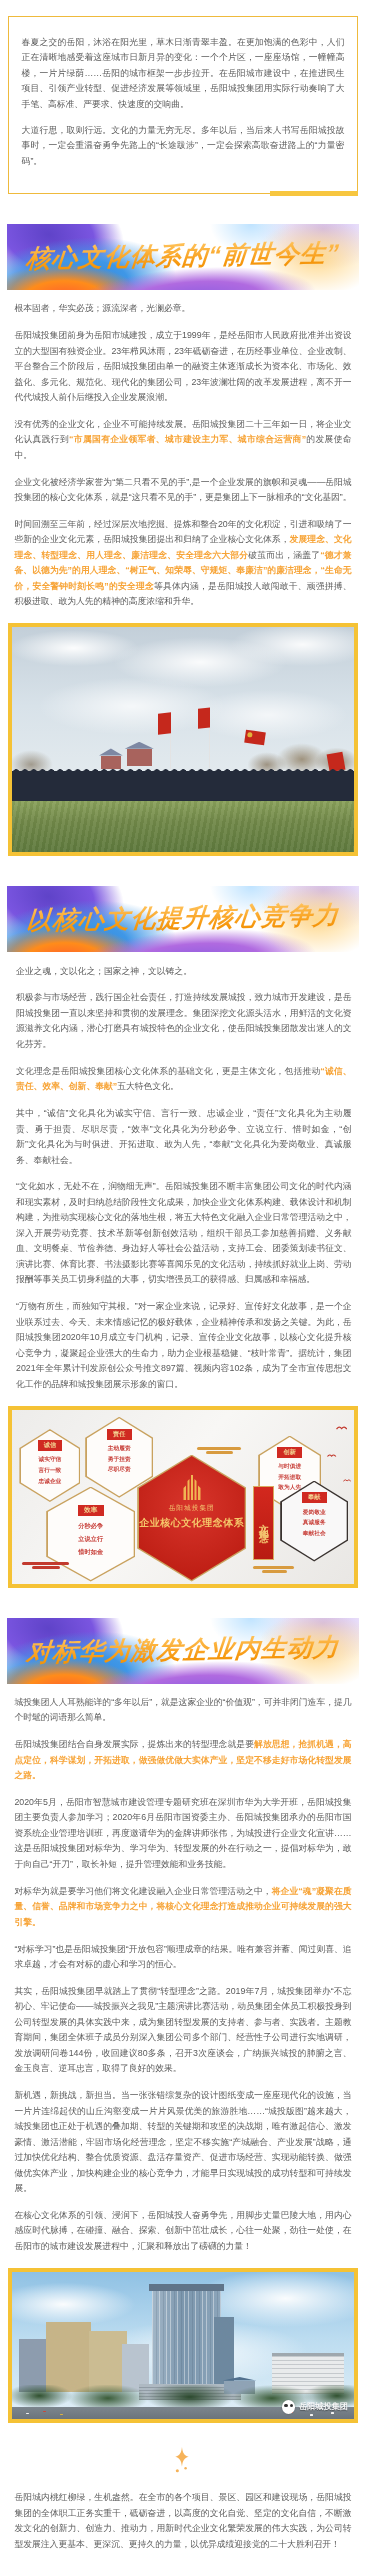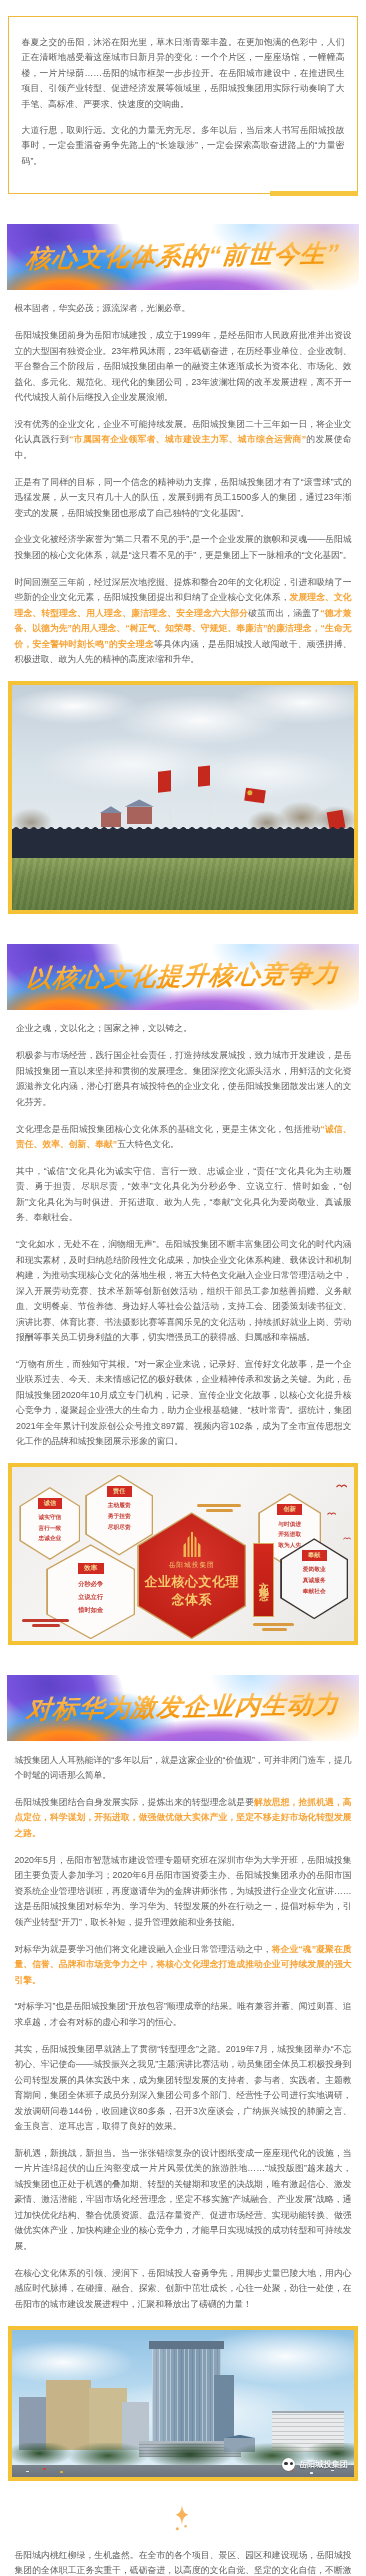--- a/index.html
+++ b/index.html
@@ -83,21 +83,21 @@
   .hx3{left:34px;top:77px;width:89px;height:95px;}
   .hx4{left:125px;top:45px;width:109px;height:127px;}
   .hx5{left:246px;top:26px;width:63px;height:75px;}
   .hx6{left:268px;top:71px;width:68px;height:81px;}
   .hex-label{display:inline-block;margin-top:16%;background:#d02a22;color:#f3d492;font-weight:bold;font-size:6.2px;padding:1px 6.2px;}
   .hx3 .hex-label{margin-top:20%;font-size:6.7px;}
   .hex-lines{margin-top:3.1px;font-size:5.7px;font-weight:bold;color:#c8403a;line-height:1.9;}
   .hx3 .hex-lines{font-size:6.2px;line-height:2.1;}
   .center-logo{margin-top:17.5px;}
   .center-org{color:#f3c46f;font-size:6.7px;letter-spacing:1px;margin-top:1px;}
-  .center-title{color:#f5c76a;font-weight:bold;font-size:13px;letter-spacing:0.5px;margin-top:3.1px;}
+  .center-title{color:#f5c76a;font-weight:bold;font-size:10px;letter-spacing:0.5px;margin-top:3.1px;}
   .vbanner{position:absolute;left:241px;top:76px;width:18.5px;height:72px;background:linear-gradient(180deg,#d3281e,#b81b12);
     border:1px solid #d9ab5e;display:flex;align-items:center;justify-content:center;}
   .vbanner span{writing-mode:vertical-rl;color:#f3c46f;font-weight:bold;font-size:9.8px;letter-spacing:3.1px;}
   .cloud{position:absolute;height:3.1px;border-radius:1.5px;background:#d89b3f;}
   .cloud::after{content:'';position:absolute;top:4.6px;left:9.3px;width:60%;height:2.6px;border-radius:1.5px;background:inherit;}
   .cl1{left:185px;top:37px;width:44px;}
   .cl2{left:10.3px;top:152px;width:47px;background:#c23a2e;}
   .cl3{left:241px;top:156px;width:41px;}
   .bird{position:absolute;color:#c23a2e;}
 
@@ -165,21 +165,20 @@
     <div class="blob blob-lav-tr"></div>
     <div class="blob blob-blue-tr"></div>
     <div class="blob blob-yellow-tr"></div>
     <div class="banner-title">核心文化体系的“前世今生”</div>
   </div>
 
   <div class="text-col" style="margin-top:4px;">
     <p class="para"><span>根本固者，华实必茂；源流深者，光澜必章。</span></p>
     <p class="para"><span>岳阳城投集团前身为岳阳市城建投，成立于1999年，是经岳阳市人民政府批准并出资设立的大型国有独资企业。23年栉风沐雨，23年砥砺奋进，在历经事业单位、企业改制、平台整合三个阶段后，岳阳城投集团由单一的融资主体逐渐成长为资本化、市场化、效益化、多元化、规范化、现代化的集团公司，23年波澜壮阔的改革发展进程，离不开一代代城投人前仆后继投入企业发展浪潮。</span></p>
     <p class="para"><span>没有优秀的企业文化，企业不可能持续发展。岳阳城投集团二十三年如一日，将企业文化认真践行到</span><span class="accent">“市属国有企业领军者、城市建设主力军、城市综合运营商”</span><span>的发展使命中。</span></p>
-    <p class="para"><span>正是有了同样的目标，同一个信念的精神动力支撑，岳阳城投集团才有了“滚雪球”式的迅猛发展，从一支只有几十人的队伍，发展到拥有员工1500多人的集团，通过23年渐变式的发展，岳阳城投集团也形成了自己独特的“文化基因”。</span></p>
     <p class="para"><span>企业文化被经济学家誉为“第二只看不见的手”,是一个企业发展的旗帜和灵魂——岳阳城投集团的核心文化体系，就是“这只看不见的手”，更是集团上下一脉相承的“文化基因”。</span></p>
     <p class="para"><span>时间回溯至三年前，经过深层次地挖掘、提炼和整合20年的文化积淀，引进和吸纳了一些新的企业文化元素，岳阳城投集团提出和归纳了企业核心文化体系，</span><span class="accent">发展理念、文化理念、转型理念、用人理念、廉洁理念、安全理念六大部分</span><span>破茧而出，涵盖了</span><span class="accent">“德才兼备、以德为先”的用人理念、“树正气、知荣辱、守规矩、奉廉洁”的廉洁理念，“生命无价，安全警钟时刻长鸣”的安全理念</span><span>等具体内涵，是岳阳城投人敢闯敢干、顽强拼搏、积极进取、敢为人先的精神的高度浓缩和升华。</span></p>
   </div>
 
   <div class="photo-frame">
     <div class="photo-inner p1">
       <div class="sky"></div>
       <div class="house h1"></div>
       <div class="house h2"></div>
       <div class="trees1"></div>
@@ -318,21 +317,21 @@
     <div class="blob blob-purple-wave"></div>
     <div class="blob blob-lav-tr"></div>
     <div class="blob blob-blue-tr"></div>
     <div class="blob blob-yellow-tr"></div>
     <div class="banner-title">对标华为激发企业内生动力</div>
   </div>
 
   <div class="text-col" style="margin-top:11.3px;">
     <p class="para"><span>城投集团人人耳熟能详的“多年以后”，就是这家企业的“价值观”，可并非闭门造车，提几个时髦的词语那么简单。</span></p>
     <p class="para"><span>岳阳城投集团结合自身发展实际，提炼出来的转型理念就是要</span><span class="accent">解放思想，抢抓机遇，高点定位，科学谋划，开拓进取，做强做优做大实体产业，坚定不移走好市场化转型发展之路。</span></p>
-    <p class="para"><span>2020年5月，岳阳市智慧城市建设管理专题研究班在深圳市华为大学开班，岳阳城投集团主要负责人参加学习；2020年6月岳阳市国资委主办、岳阳城投集团承办的岳阳市国资系统企业管理培训班，再度邀请华为的金牌讲师张伟，为城投进行企业文化宣讲……这是岳阳城投集团对标华为、学习华为、转型发展的外在行动之一，提倡对标华为，引领产业转型“开刀”，取长补短，提升管理效能和业务技能。</span></p>
+    <p class="para"><span>2020年5月，岳阳市智慧城市建设管理专题研究班在深圳市华为大学开班，岳阳城投集团主要负责人参加学习；2020年6月岳阳市国资委主办、岳阳城投集团承办的岳阳市国资系统企业管理培训班，再度邀请华为的金牌讲师张伟，为城投进行企业文化宣讲……这是岳阳城投集团对标华为、学习华为、转型发展的外在行动之一，提倡对标华为，敢于向自己“开刀”，取长补短，提升管理效能和业务技能。</span></p>
     <p class="para"><span>对标华为就是要学习他们将文化建设融入企业日常管理活动之中，</span><span class="accent">将企业“魂”凝聚在质量、信誉、品牌和市场竞争力之中，将核心文化理念打造成推动企业可持续发展的强大引擎。</span></p>
     <p class="para"><span>“对标学习”也是岳阳城投集团“开放包容”顺理成章的结果。唯有兼容并蓄、闻过则喜、追求卓越，才会有对标的虚心和学习的恒心。</span></p>
     <p class="para"><span>其实，岳阳城投集团早就踏上了贯彻“转型理念”之路。2019年7月，城投集团举办“不忘初心、牢记使命——城投振兴之我见”主题演讲比赛活动，动员集团全体员工积极投身到公司转型发展的具体实践中来，成为集团转型发展的支持者、参与者、实践者。主题教育期间，集团全体班子成员分别深入集团公司多个部门、经营性子公司进行实地调研，发放调研问卷144份，收回建议80多条，召开3次座谈会，广纳振兴城投的肺腑之言、金玉良言、逆耳忠言，取得了良好的效果。</span></p>
     <p class="para"><span>新机遇，新挑战，新担当。当一张张错综复杂的设计图纸变成一座座现代化的设施，当一片片连绵起伏的山丘沟壑变成一片片风景优美的旅游胜地……“城投版图”越来越大，城投集团也正处于机遇的叠加期、转型的关键期和攻坚的决战期，唯有激起信心、激发豪情、激活潜能，牢固市场化经营理念，坚定不移实施“产城融合、产业发展”战略，通过加快优化结构、整合优质资源、盘活存量资产、促进市场经营、实现动能转换、做强做优实体产业，加快构建企业的核心竞争力，才能早日实现城投的成功转型和可持续发展。</span></p>
     <p class="para"><span>在核心文化体系的引领、浸润下，岳阳城投人奋勇争先，用脚步丈量巴陵大地，用内心感应时代脉搏，在碰撞、融合、探索、创新中茁壮成长，心往一处聚，劲往一处使，在岳阳市的城市建设发展进程中，汇聚和释放出了磅礴的力量！</span></p>
   </div>
 
   <div class="photo-frame">
     <div class="photo-inner p3">
       <div class="bld b1 win-grid"></div>

